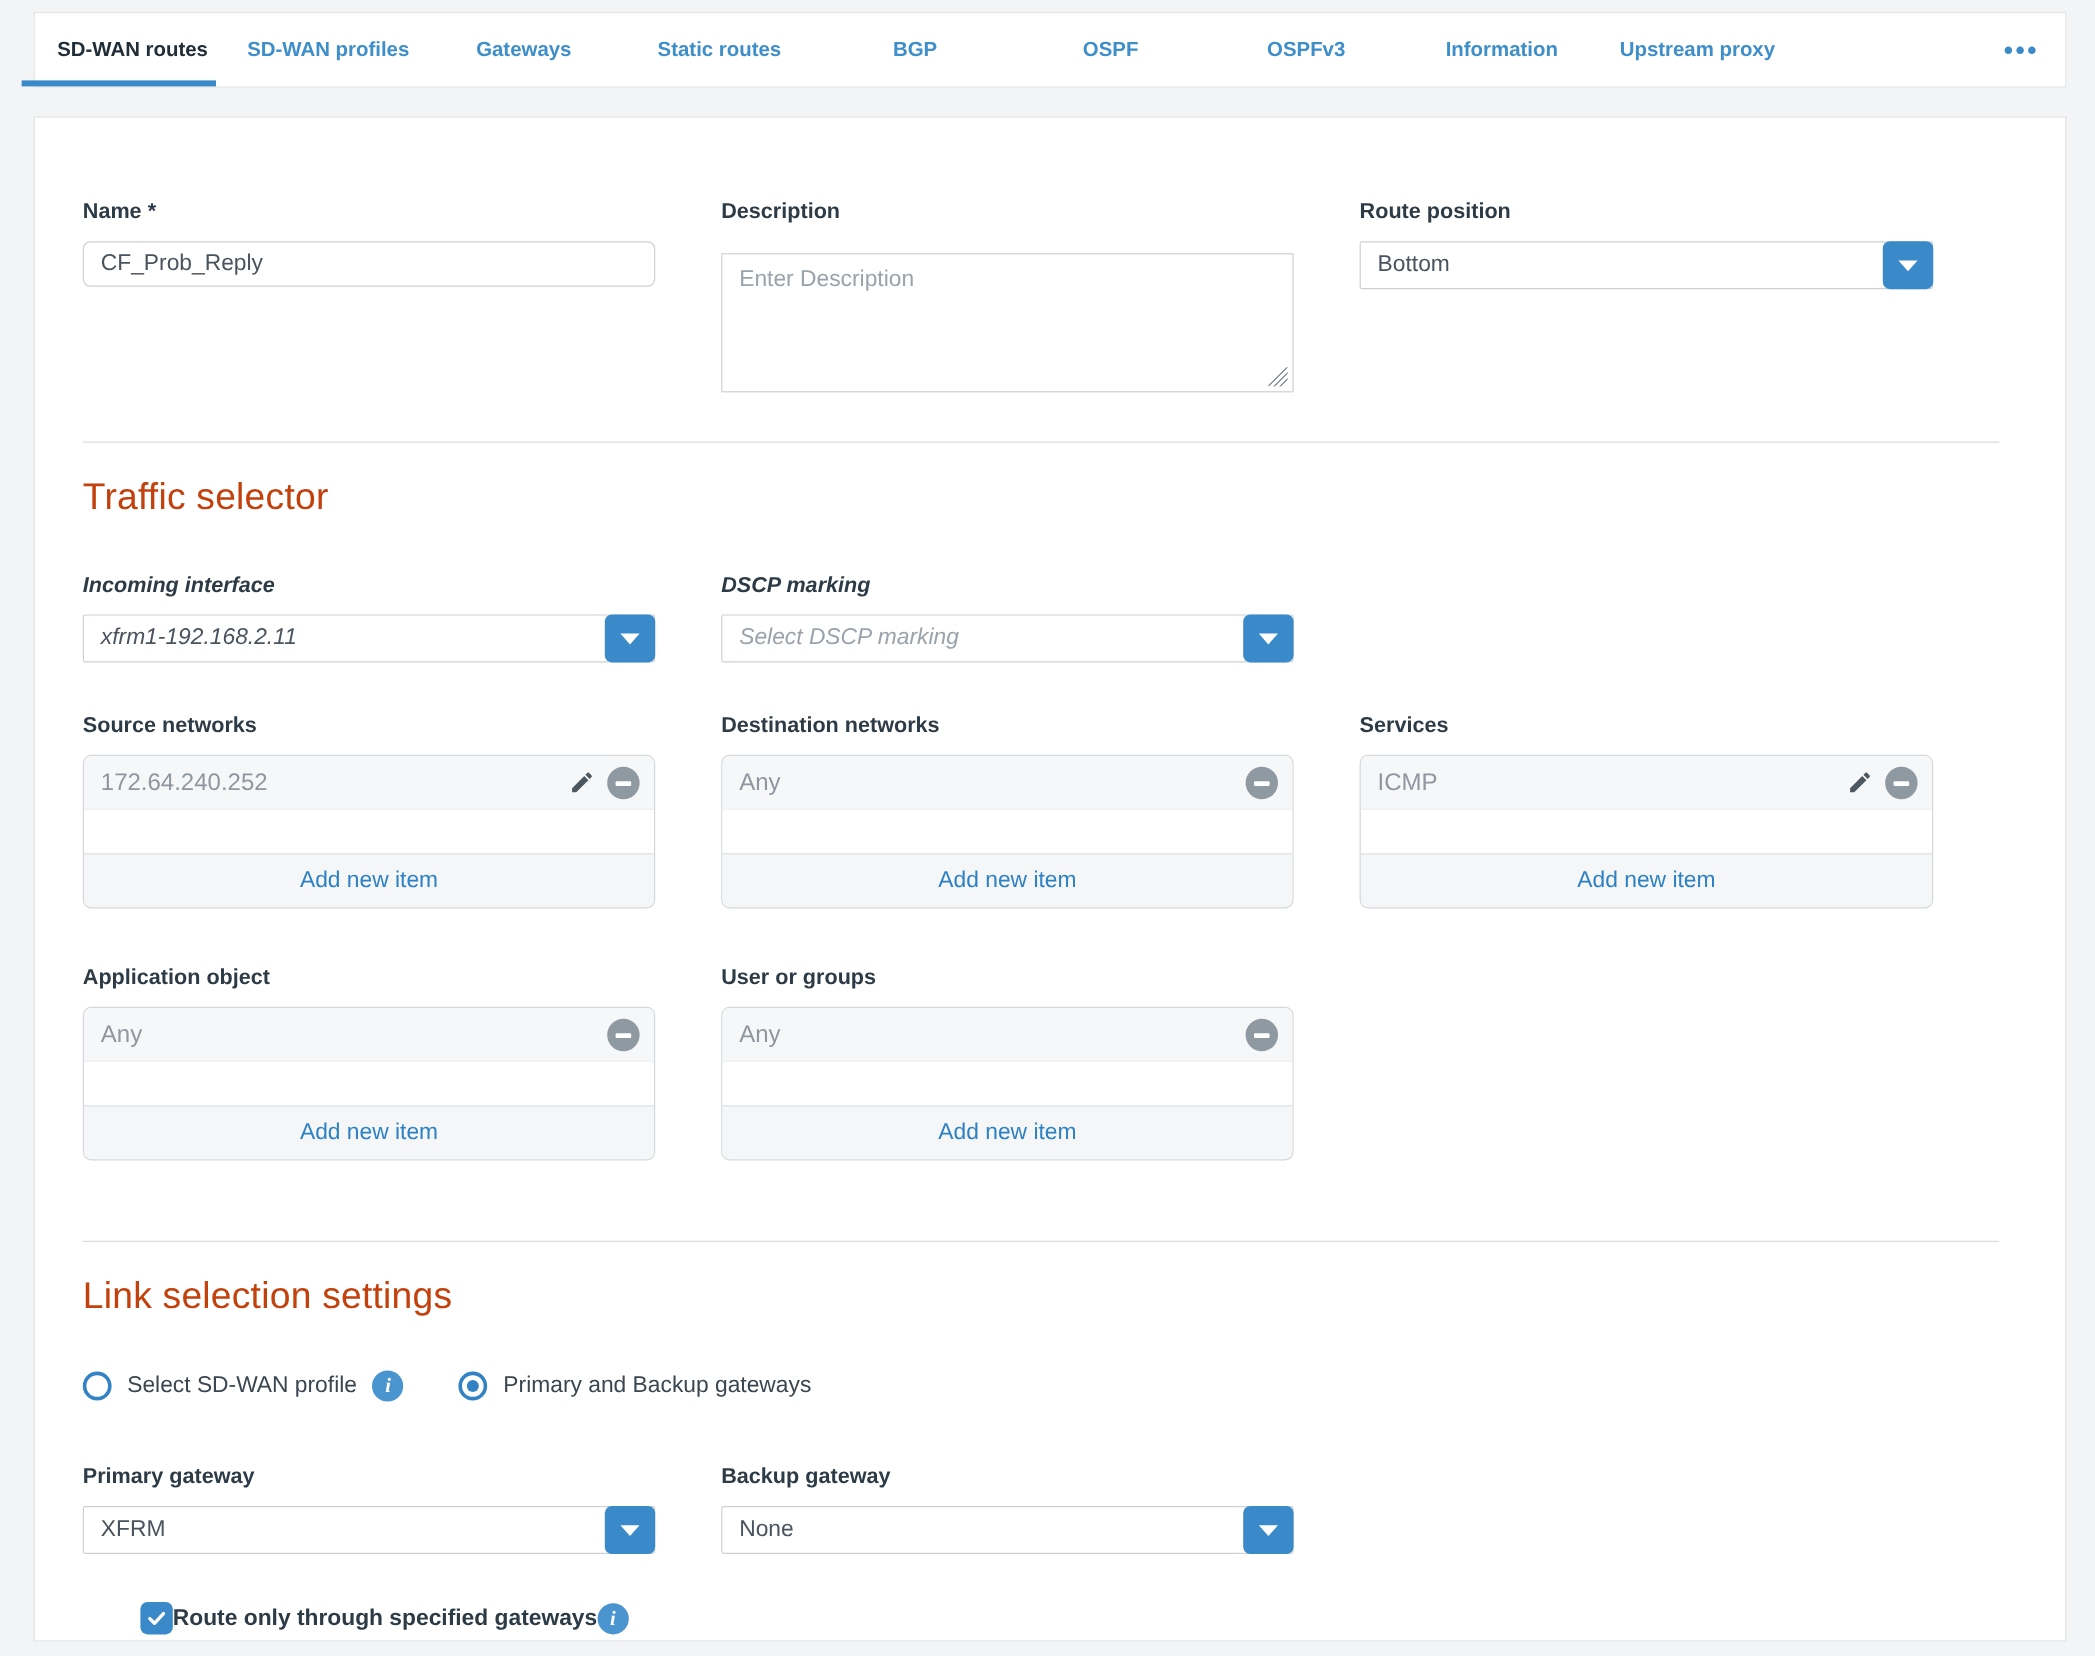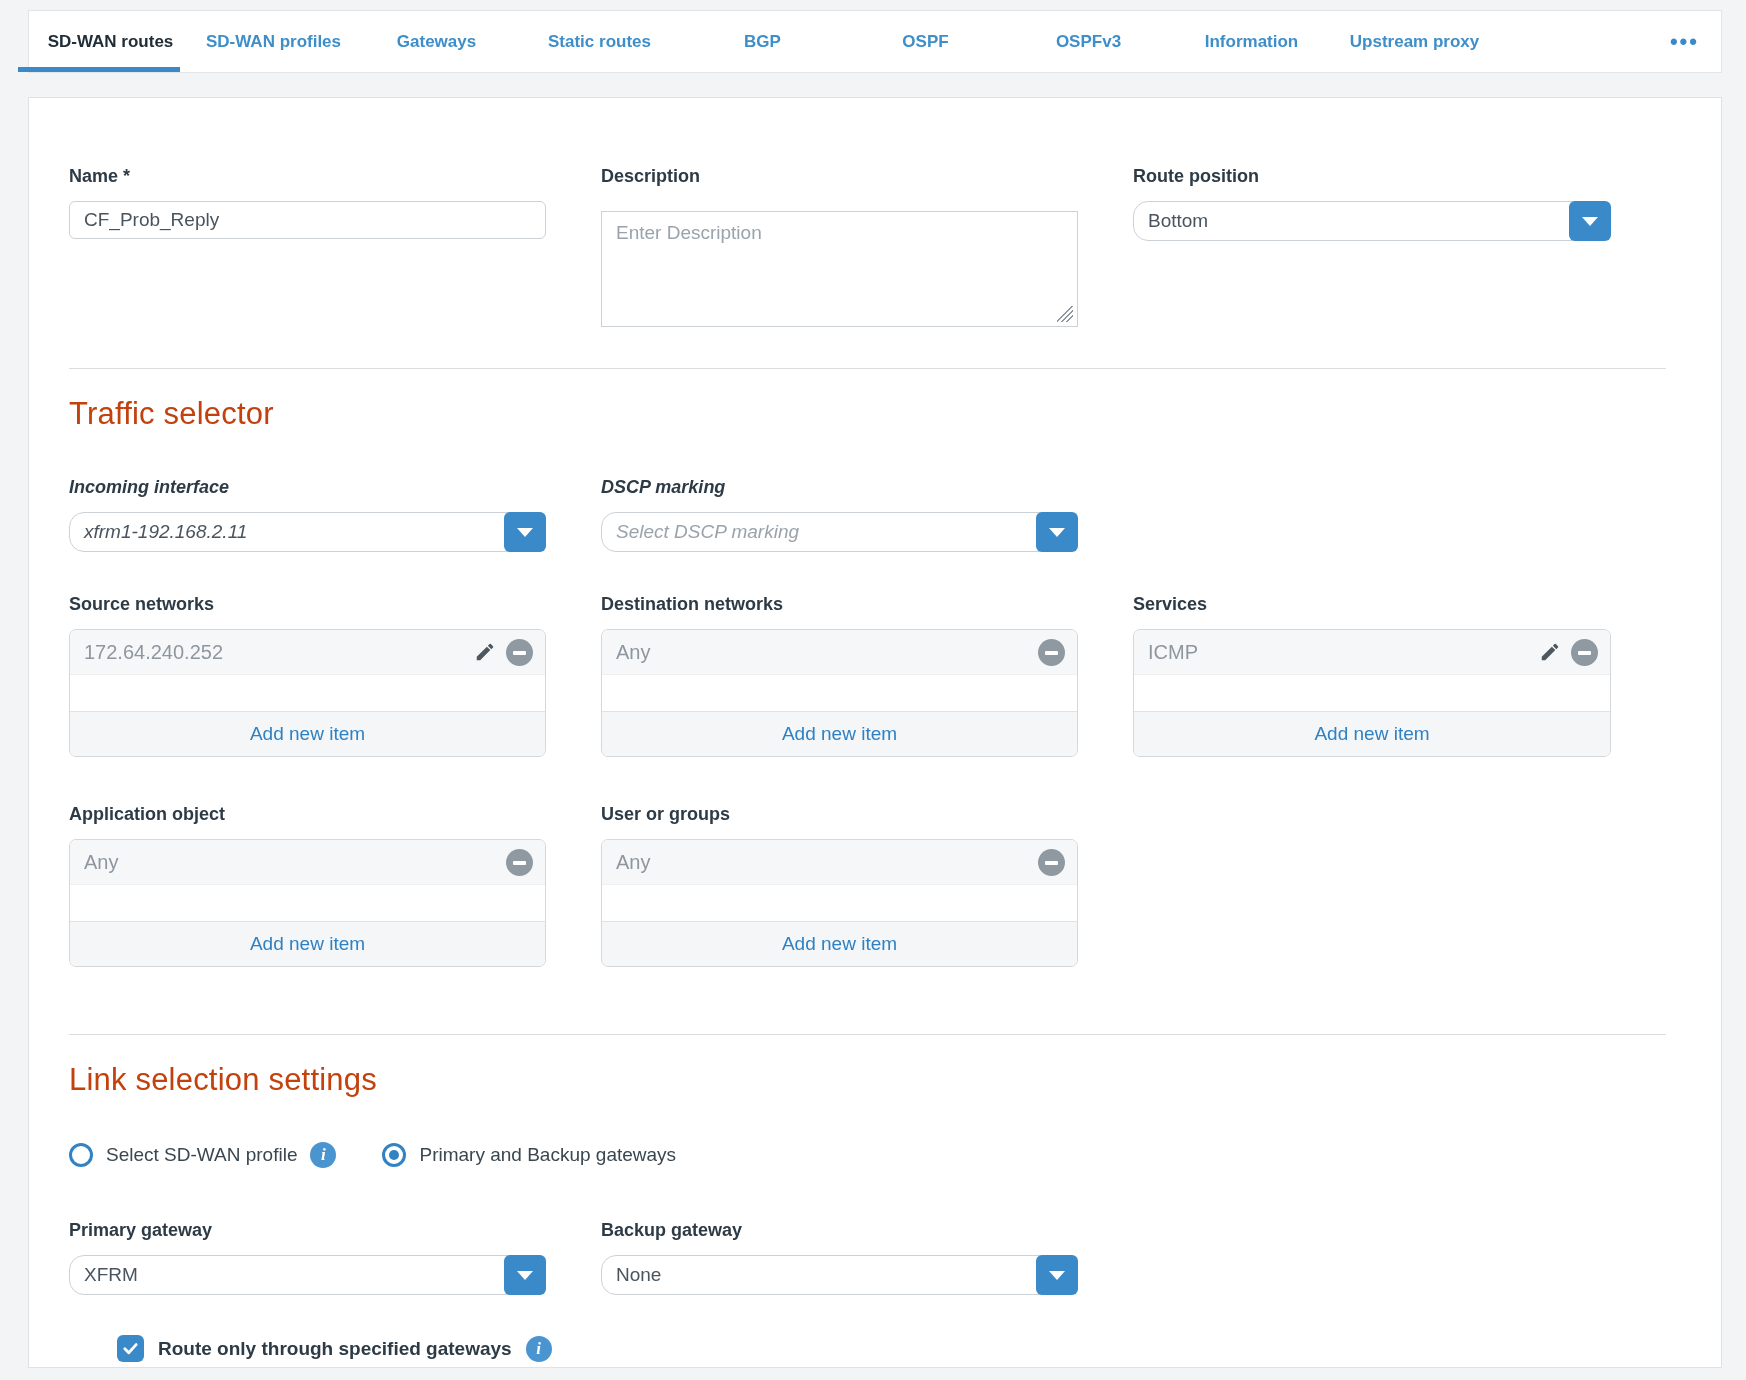--- a/index.html
+++ b/index.html
@@ -89,21 +89,21 @@
   .resize-grip {
     position:absolute; right:5px; bottom:5px; width:16px; height:16px;
     background:
       linear-gradient(135deg, transparent 0 46%, #8f979e 46% 52%, transparent 52% 62%, #8f979e 62% 68%, transparent 68% 78%, #8f979e 78% 84%, transparent 84%);
   }
 
   
   .select {
     position:relative;
     width:100%; height:40px;
-    border:1px solid #ccd1d6; border-radius:15px;
+    border:1px solid #ccd1d6; border-radius:2px;
     background:#fff;
     display:flex; align-items:center;
     padding:0 54px 0 14px;
     font-size:19px; color:#4a545e;
     cursor:pointer;
   }
   .select.placeholder { color:#9aa3ab; }
   .select .dd-btn {
     position:absolute; top:-1px; right:-1px; width:42px; height:40px;
     background:#3a89c9; border-radius:6px;
@@ -170,21 +170,21 @@
   .radio-label { font-size:19px; color:#3a4750; }
 
   .info-icon {
     width:26px; height:26px; border-radius:50%;
     background:#4a94d0; color:#fff;
     display:flex; align-items:center; justify-content:center;
     font-family:"Liberation Serif", serif; font-style:italic; font-weight:bold;
     font-size:17px; cursor:pointer; flex:none;
   }
 
-  .checkbox-row { display:flex; align-items:center; gap:14px; margin-top:40px;padding-left:48px; }
+  .checkbox-row { display:flex; align-items:center; margin-top:40px;padding-left:48px; }
   .checkbox {
     width:27px; height:27px; border-radius:6px;
     background:#3a89c9; display:flex; align-items:center; justify-content:center;
     cursor:pointer; flex:none;
   }
   .checkbox svg { width:17px; height:17px; }
   .checkbox-label { font-size:19px; font-weight:bold; color:#2d3b46; }
 
   
   .row-fields-2 { margin-top:45px;font-style:italic; }

